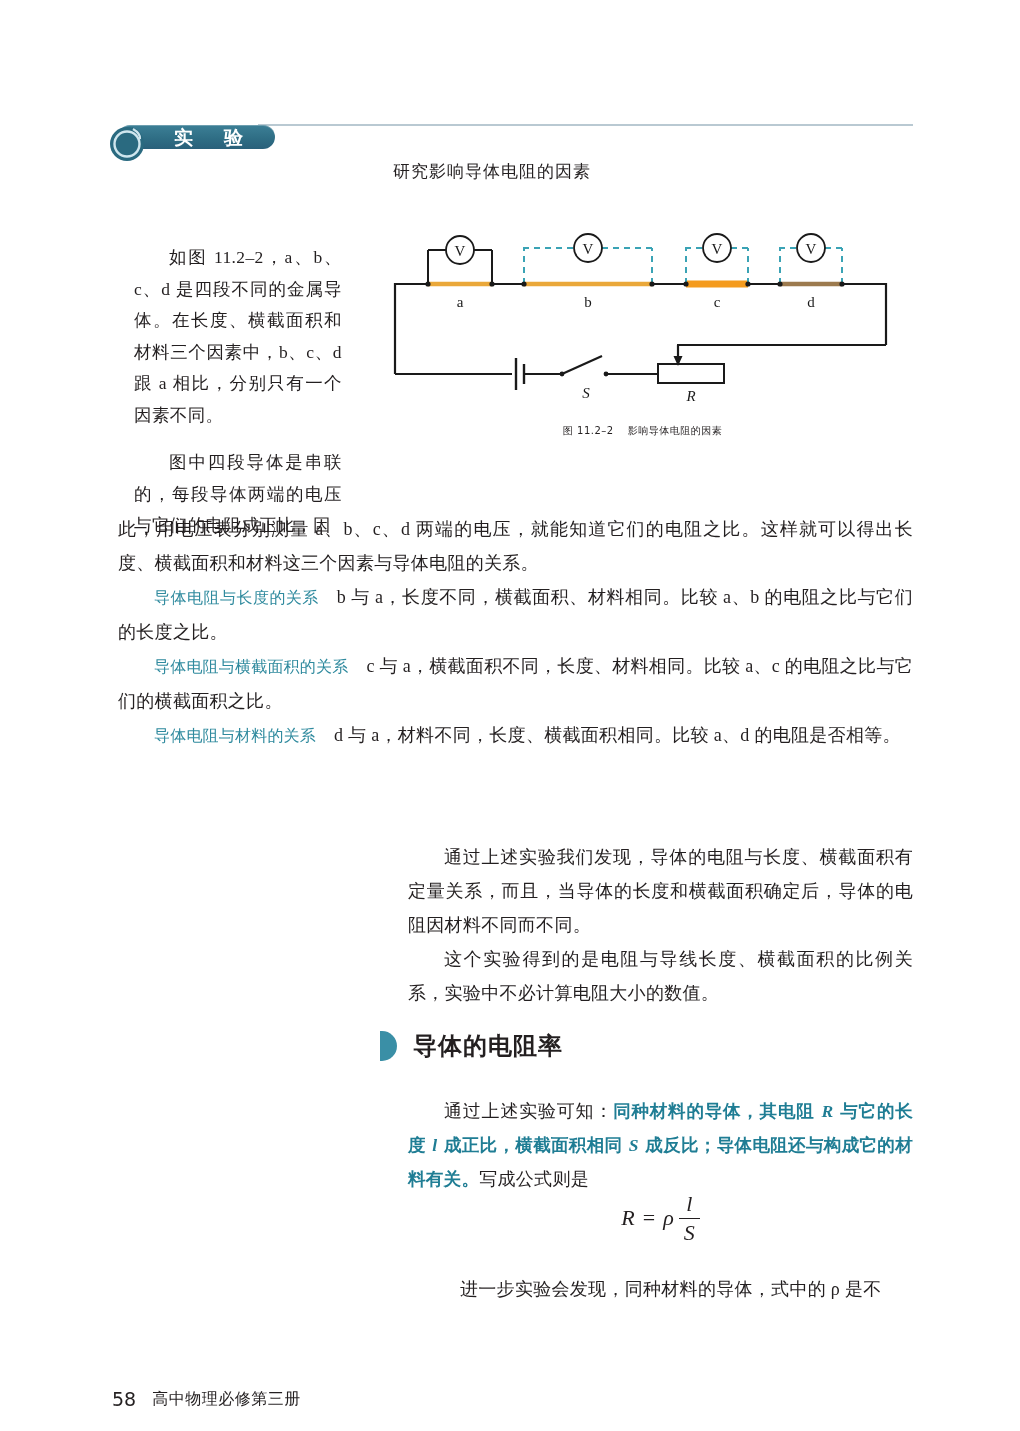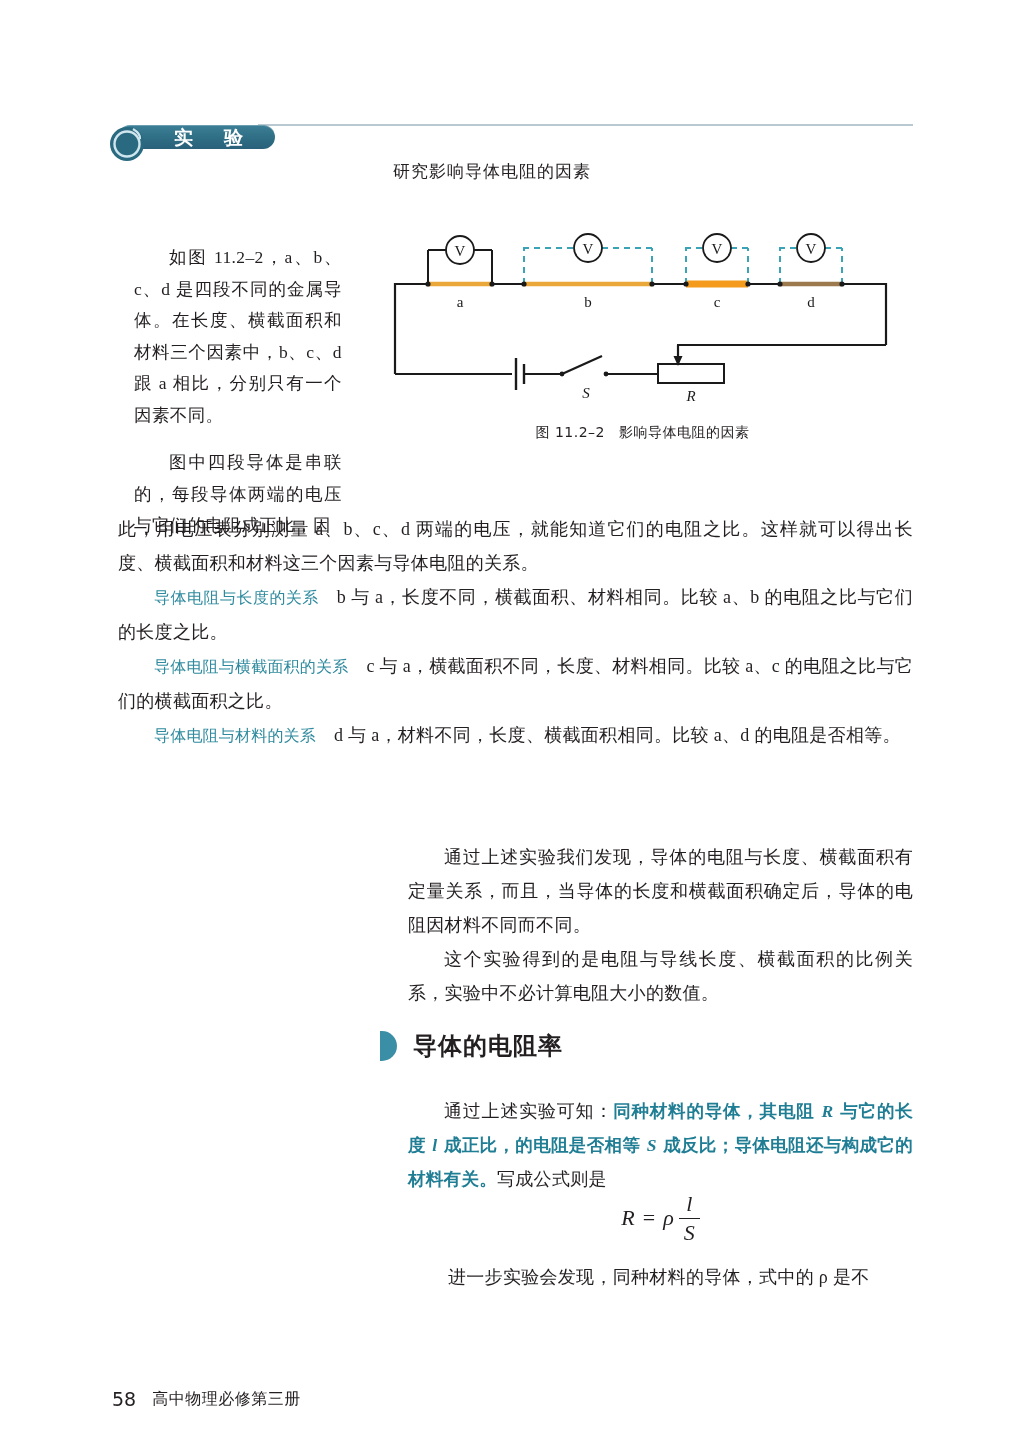--- a/index.html
+++ b/index.html
@@ -100,21 +100,21 @@
     width: 505px;
     height: 205px;
   }
   .fig-caption {
     position: absolute;
     left: 390px;
     top: 424px;
     width: 505px;
     text-align: center;
     font-family: "DejaVu Sans", "Liberation Sans", sans-serif;
-    font-size: 14px;
+    font-size: 10px;
     color: #231f20;
     letter-spacing: 0.5px;
   }
   .fig-caption .gap { display: inline-block; width: 14px; }
 
   
   .body-text {
     position: absolute;
     left: 118px;
     top: 512px;
@@ -228,21 +228,21 @@
   
   .tail-para {
     position: absolute;
     left: 408px;
     top: 1256px;
     width: 505px;
     font-size: 18px;
     line-height: 34px;
     letter-spacing: 0.3px;
   }
-  .tail-para p { margin: 4px; text-indent: 2em; }
+  .tail-para p { margin: 16px; text-indent: 2em; }
 
   
   .footer {
     position: absolute;
     left: 112px;
     top: 1388px;
     display: flex;
     align-items: center;
   }
   .footer-num {
@@ -378,21 +378,21 @@
     <p>通过上述实验我们发现，导体的电阻与长度、横截面积有定量关系，而且，当导体的长度和横截面积确定后，导体的电阻因材料不同而不同。</p>
     <p>这个实验得到的是电阻与导线长度、横截面积的比例关系，实验中不必计算电阻大小的数值。</p>
   </div>
 
   <div class="sec-head">
     <span class="sec-marker"></span>
     <span class="sec-title">导体的电阻率</span>
   </div>
 
   <div class="res-para">
-    <p><span>通过上述实验可知：</span><span class="hl"><span>同种材料的导体，其电阻 </span><span class="mi">R</span><span> 与它的长度 </span><span class="mi">l</span><span> 成正比，的电阻是否相等 </span><span class="mi">S</span><span> 成反比；导体电阻还与构成它的材料有关。</span></span><span>写成公式则是</span></p>
+    <p><span>通过上述实验可知：</span><span class="hl"><span>同种材料的导体，其电阻 </span><span class="mi">R</span><span> 与它的长度 </span><span class="mi">l</span><span> 成正比，横截面积相同 </span><span class="mi">S</span><span> 成反比；导体电阻还与构成它的材料有关。</span></span><span>写成公式则是</span></p>
   </div>
 
   <div class="formula">
     <span class="it">R</span><span class="eq">=</span><span class="it">ρ</span><span class="frac"><span class="num">l</span><span class="den">S</span></span>
   </div>
 
   <div class="tail-para">
     <p>进一步实验会发现，同种材料的导体，式中的 ρ 是不</p>
   </div>
 

